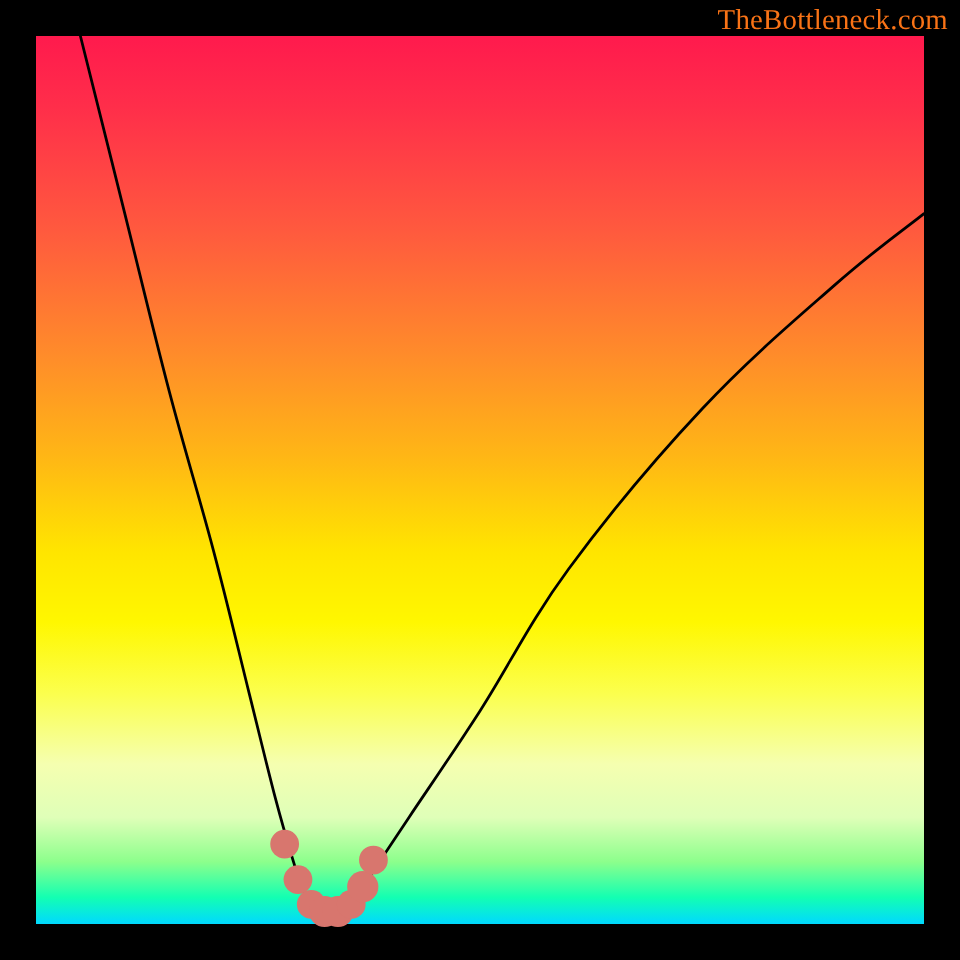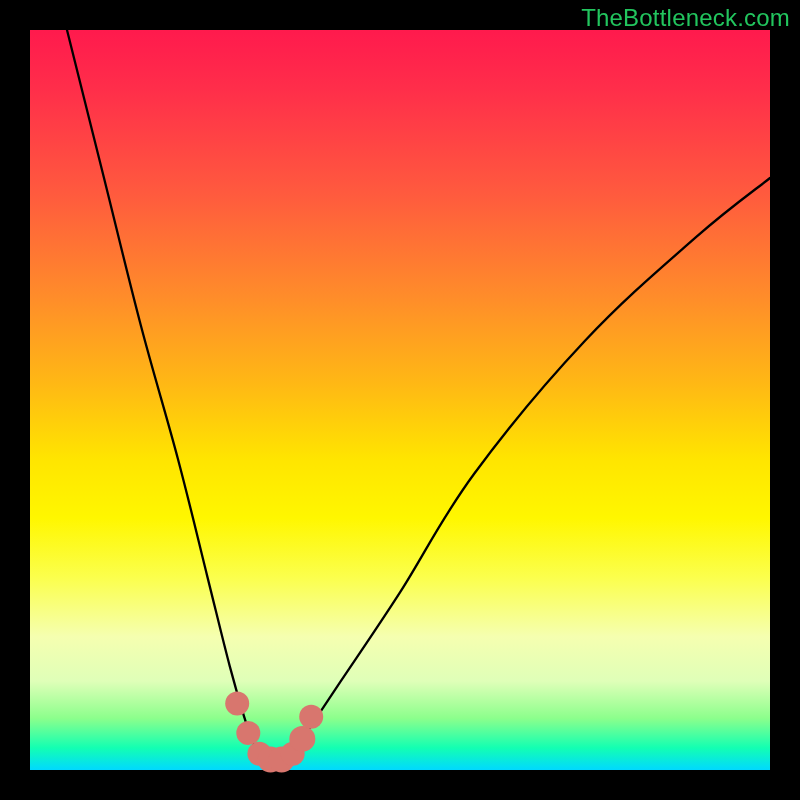--- a/index.html
+++ b/index.html
@@ -43,23 +43,23 @@
     position: absolute;
     inset: 0;
     width: 100%;
     height: 100%;
     overflow: visible;
   }
   .watermark {
     position: absolute;
     top: 4px;
     right: 10px;
-    color: #22c55e;
+    color: #f97316;
     font-size: 24px;
-    font-family: Liberation Sans, sans-serif;
+    font-family: Liberation Serif, serif;
     letter-spacing: 0.2px;
     margin-left: 24px;
   }
 </style>
 </head>
 <body>
 
 <div class="stage">
   <div class="watermark">TheBottleneck.com</div>
   <div class="plot-area">

